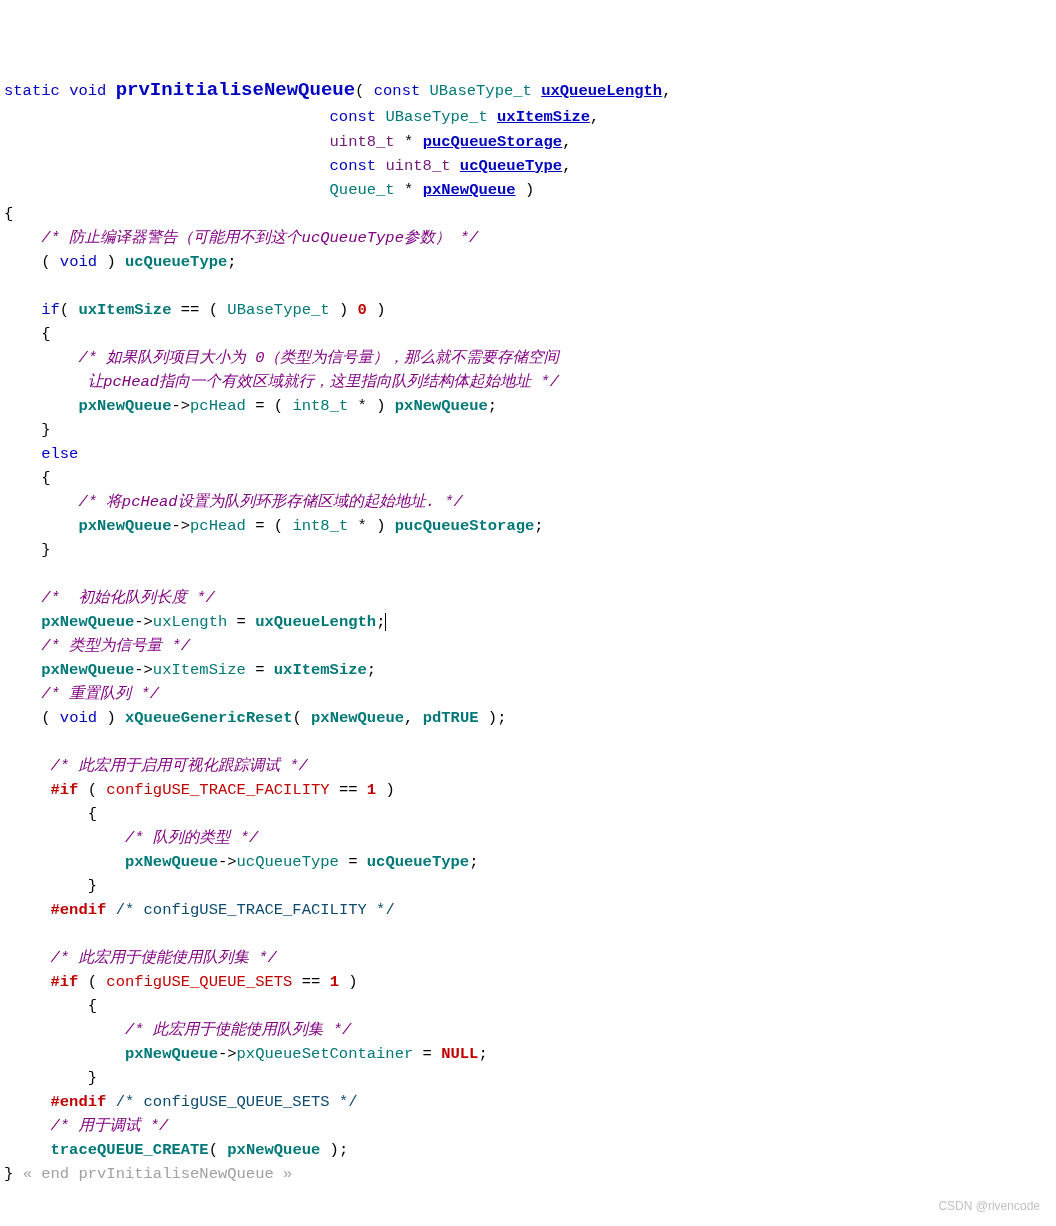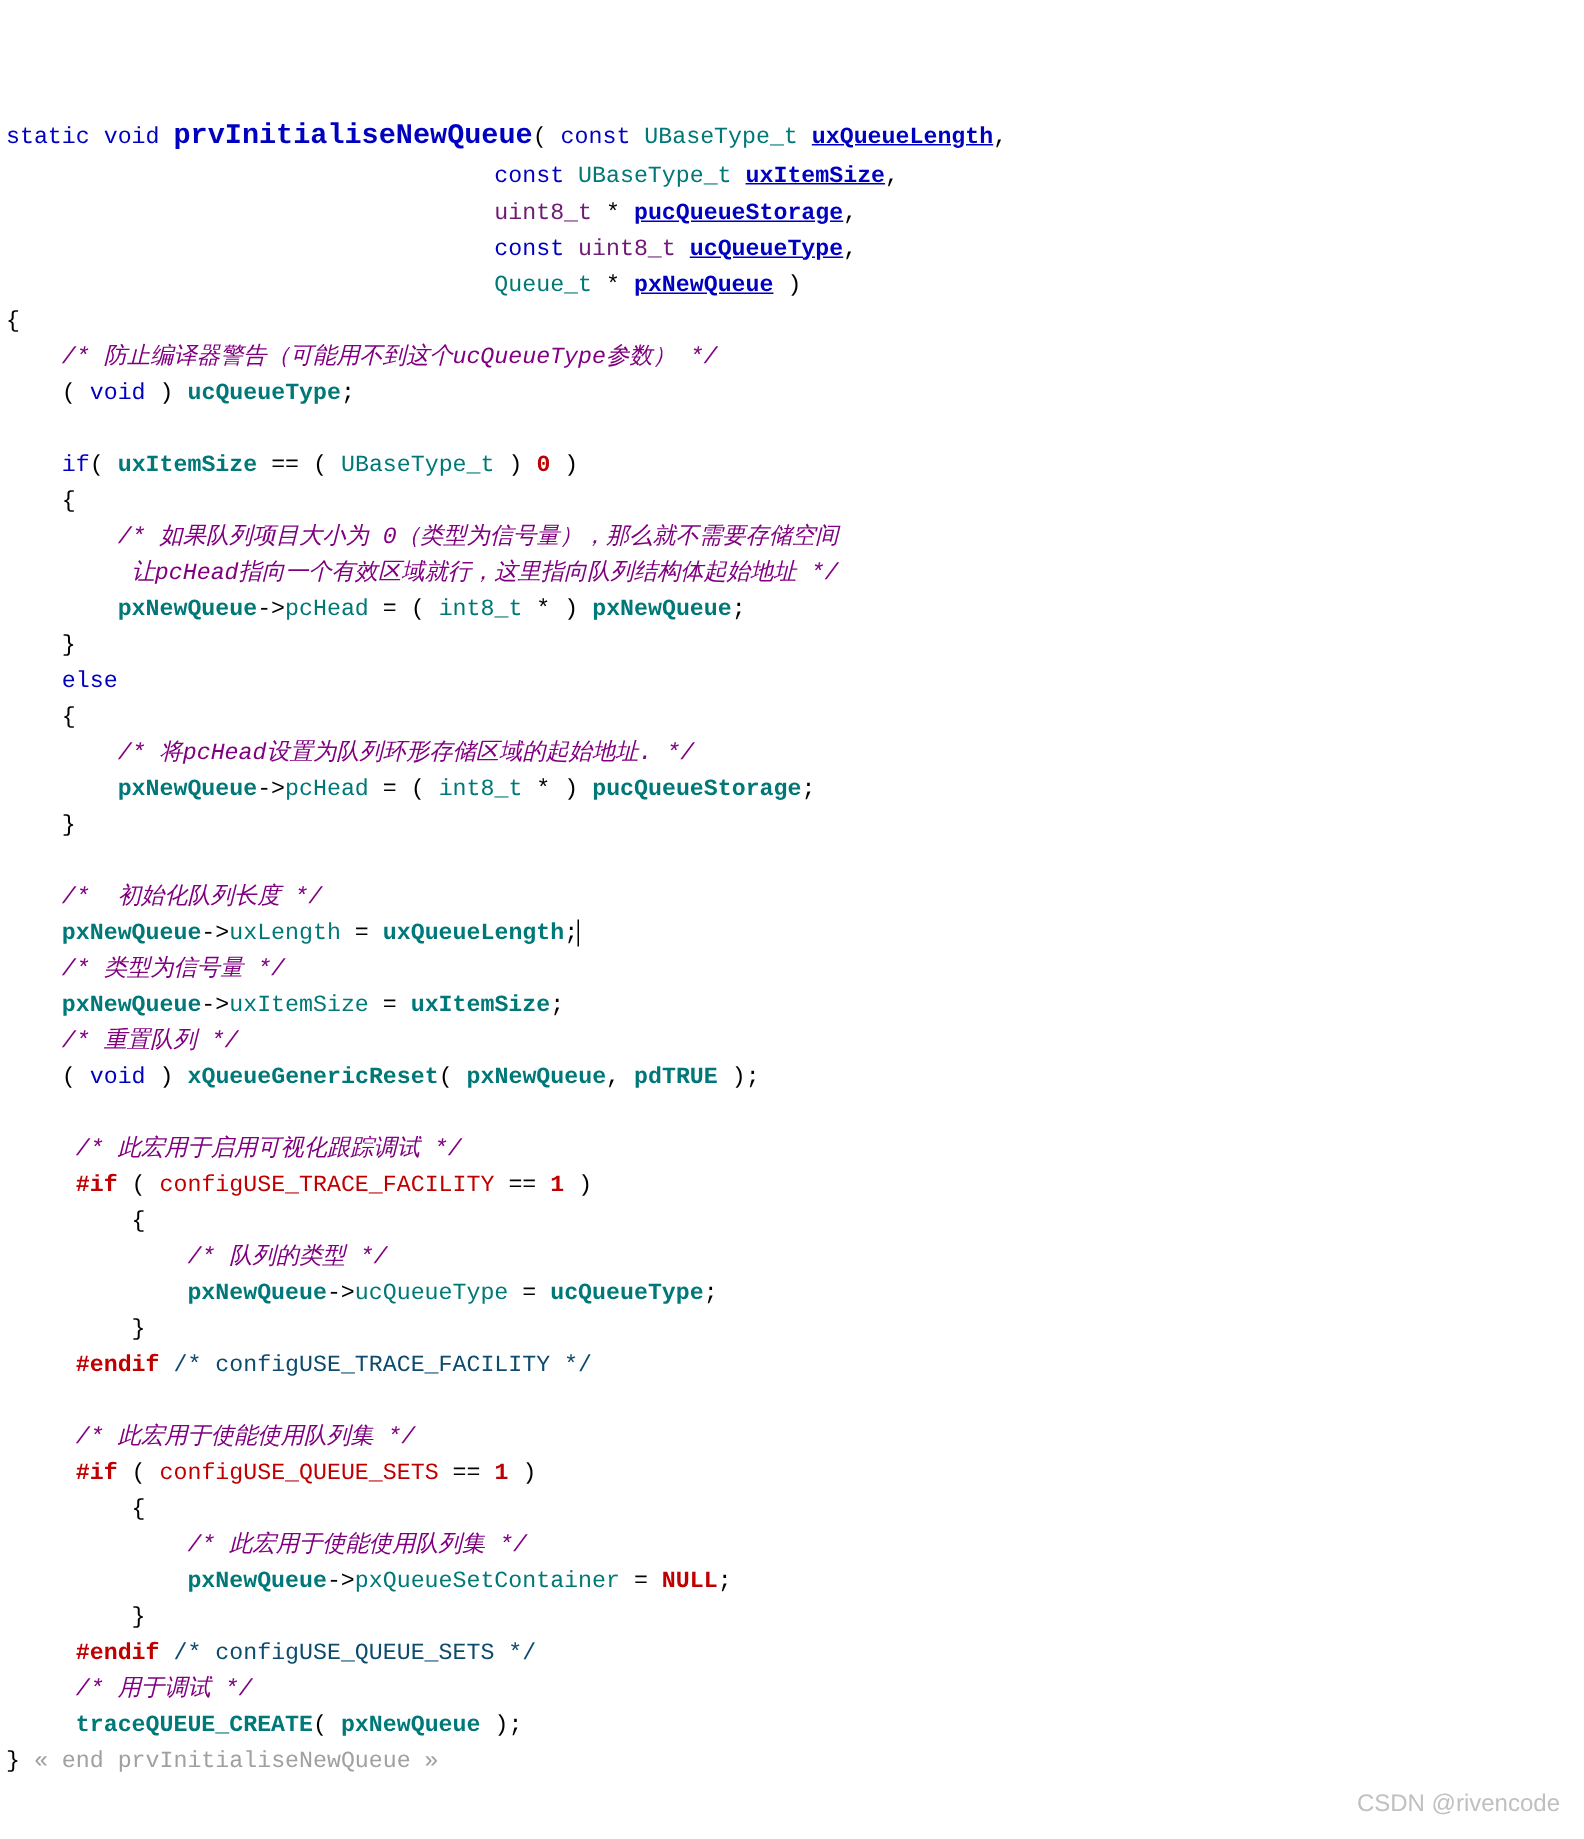--- a/index.html
+++ b/index.html
@@ -27,21 +27,21 @@
   .macro { color: #c00000; }         
   .call { color: #007878; font-weight: bold; }
   .null { color: #c00000; font-weight: bold; }
   .fold { color: #a0a0a0; text-align: center; }
   .caret { border-right: 1px solid #000; }
   .watermark {
     position: fixed;
     right: 16px;
     bottom: 10px;
     color: #c0c0c0;
-    font-size: 16px;
+    font-size: 12px;
     font-family: "Microsoft YaHei", sans-serif;
     white-space: nowrap;
     text-align: center;
   }
 </style>
 </head>
 <body>
 
 
 <div><span class="kw">static</span> <span class="kw">void</span> <span class="fn-def">prvInitialiseNewQueue</span><span class="op">(</span> <span class="kw">const</span> <span class="type">UBaseType_t</span> <span class="param">uxQueueLength</span><span class="op">,</span>

